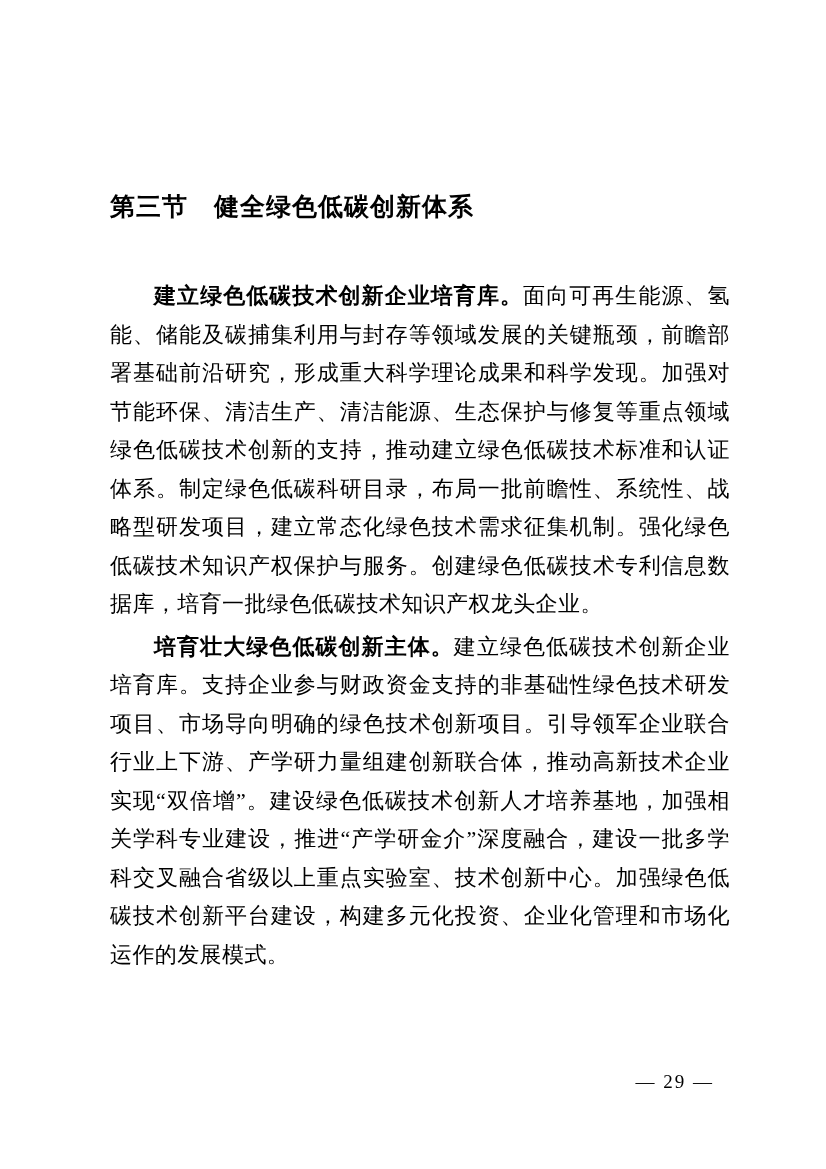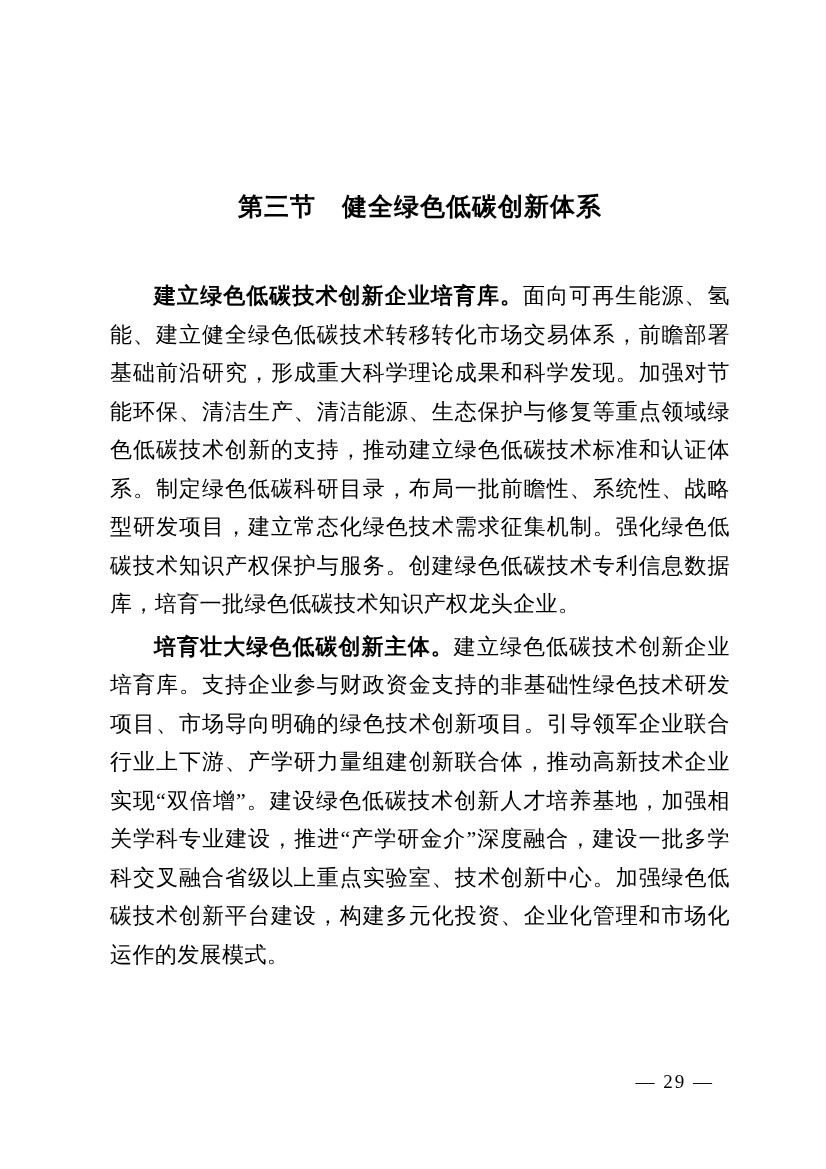--- a/index.html
+++ b/index.html
@@ -17,21 +17,21 @@
     position: relative;
     width: 826px;
     height: 1169px;
     box-sizing: border-box;
     padding: 190px 96px 0 110px;
     background: #ffffff;
     overflow: hidden;
   }
   .doc-title {
     margin: 0 0 54px 0;
-    text-align: center;
+    text-align: left;
     font-size: 25px;
     font-weight: bold;
     letter-spacing: 1px;
     font-family: Liberation Mono, monospace;
   }
   .doc-body {
     width: 620px;
   }
   .para {
     margin: 0;
@@ -61,21 +61,21 @@
 </style>
 </head>
 <body>
 
 <div class="page">
 
   <h1 class="doc-title">第三节　健全绿色低碳创新体系</h1>
 
   <div class="doc-body">
 
-    <p class="para"><span class="lead">建立绿色低碳技术创新企业培育库。</span><span>面向可再生能源、氢能、建立健全绿色低碳技术转移转化市场交易体系，前瞻部署基础前沿研究，形成重大科学理论成果和科学发现。加强对节能环保、清洁生产、清洁能源、生态保护与修复等重点领域绿色低碳技术创新的支持，推动建立绿色低碳技术标准和认证体系。制定绿色低碳科研目录，布局一批前瞻性、系统性、战略型研发项目，建立常态化绿色技术需求征集机制。强化绿色低碳技术知识产权保护与服务。创建绿色低碳技术专利信息数据库，培育一批绿色低碳技术知识产权龙头企业。</span></p>
+    <p class="para"><span class="lead">建立绿色低碳技术创新企业培育库。</span><span>面向可再生能源、氢能、储能及碳捕集利用与封存等领域发展的关键瓶颈，前瞻部署基础前沿研究，形成重大科学理论成果和科学发现。加强对节能环保、清洁生产、清洁能源、生态保护与修复等重点领域绿色低碳技术创新的支持，推动建立绿色低碳技术标准和认证体系。制定绿色低碳科研目录，布局一批前瞻性、系统性、战略型研发项目，建立常态化绿色技术需求征集机制。强化绿色低碳技术知识产权保护与服务。创建绿色低碳技术专利信息数据库，培育一批绿色低碳技术知识产权龙头企业。</span></p>
 
     <p class="para"><span class="lead">培育壮大绿色低碳创新主体。</span><span>建立绿色低碳技术创新企业培育库。支持企业参与财政资金支持的非基础性绿色技术研发项目、市场导向明确的绿色技术创新项目。引导领军企业联合行业上下游、产学研力量组建创新联合体，推动高新技术企业实现“双倍增”。建设绿色低碳技术创新人才培养基地，加强相关学科专业建设，推进“产学研金介”深度融合，建设一批多学科交叉融合省级以上重点实验室、技术创新中心。加强绿色低碳技术创新平台建设，构建多元化投资、企业化管理和市场化运作的发展模式。</span></p>
 
 
   </div>
 
   <div class="page-footer">— 29 —</div>
 
 </div>
 

